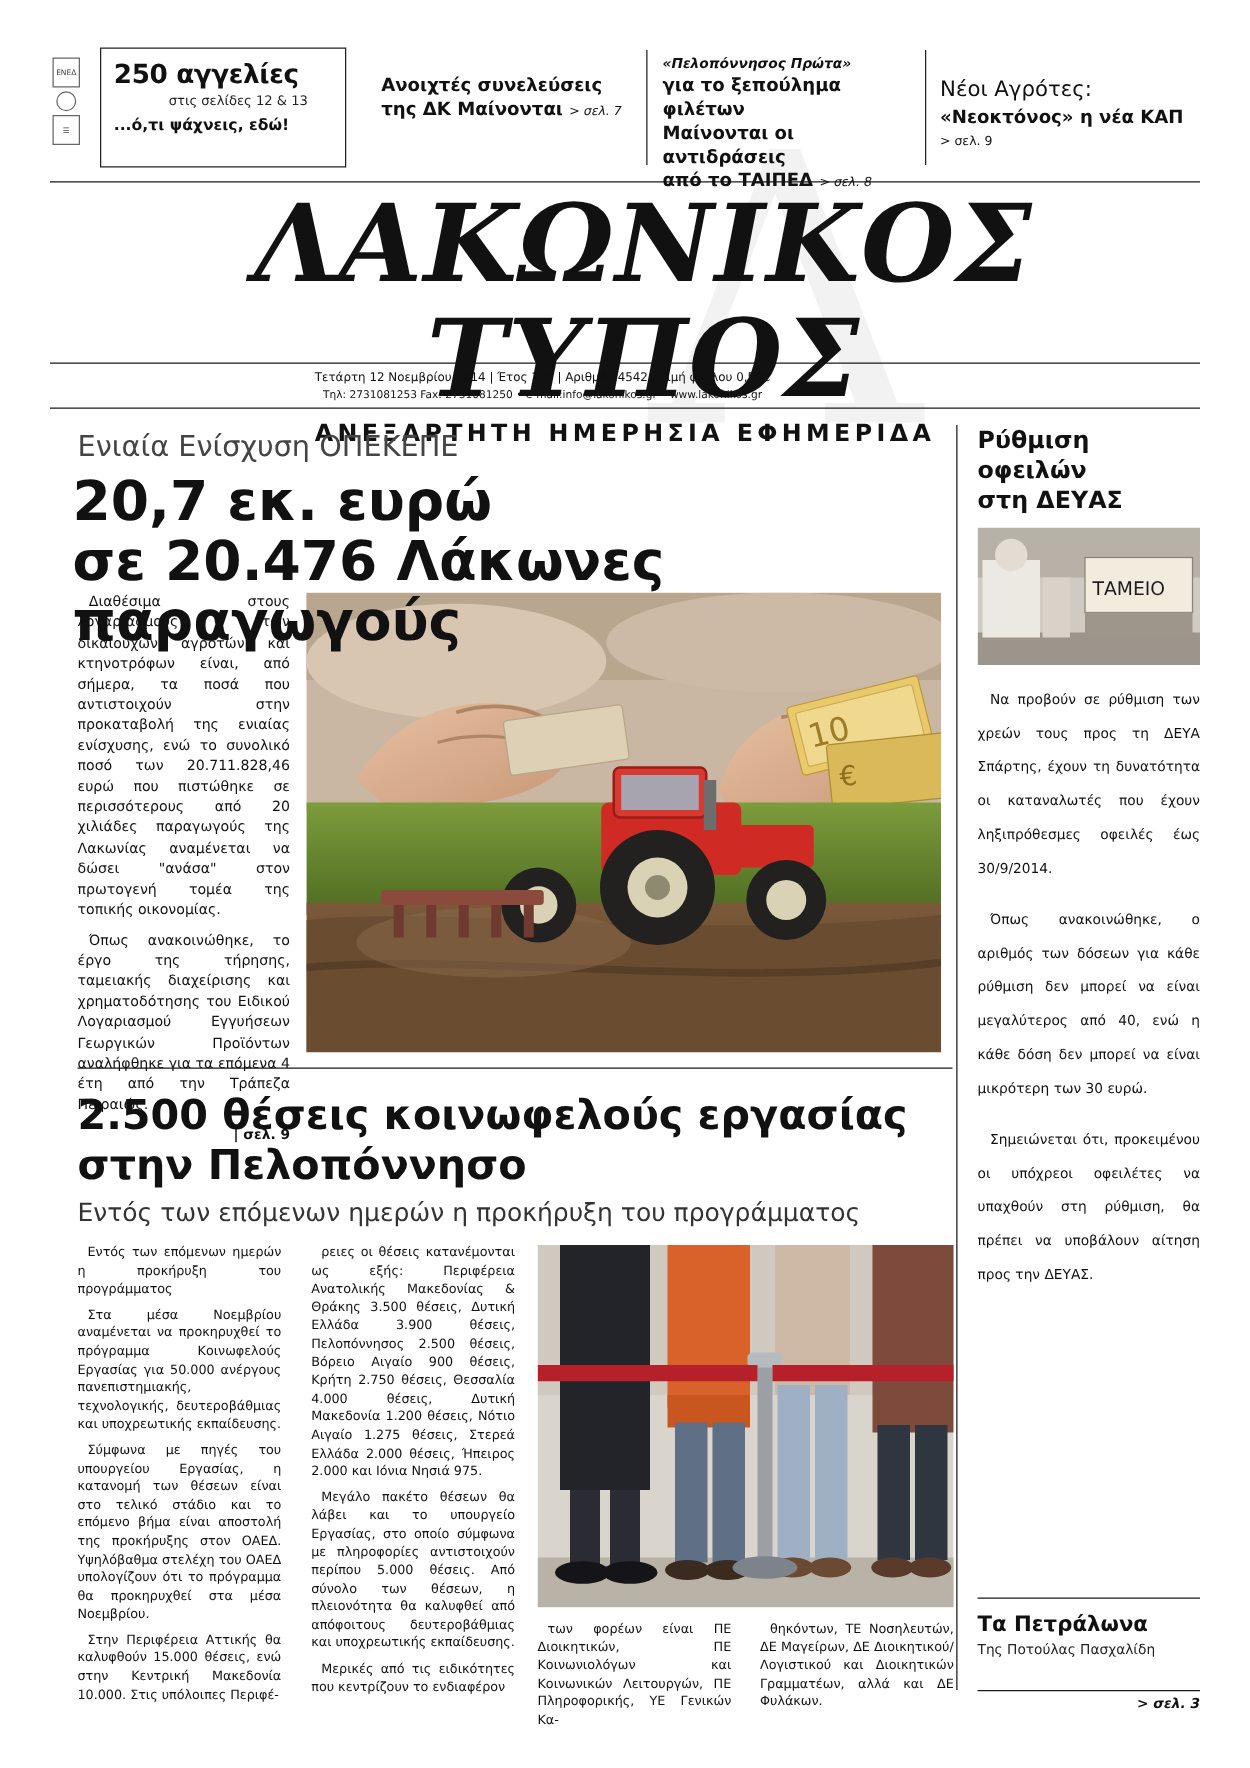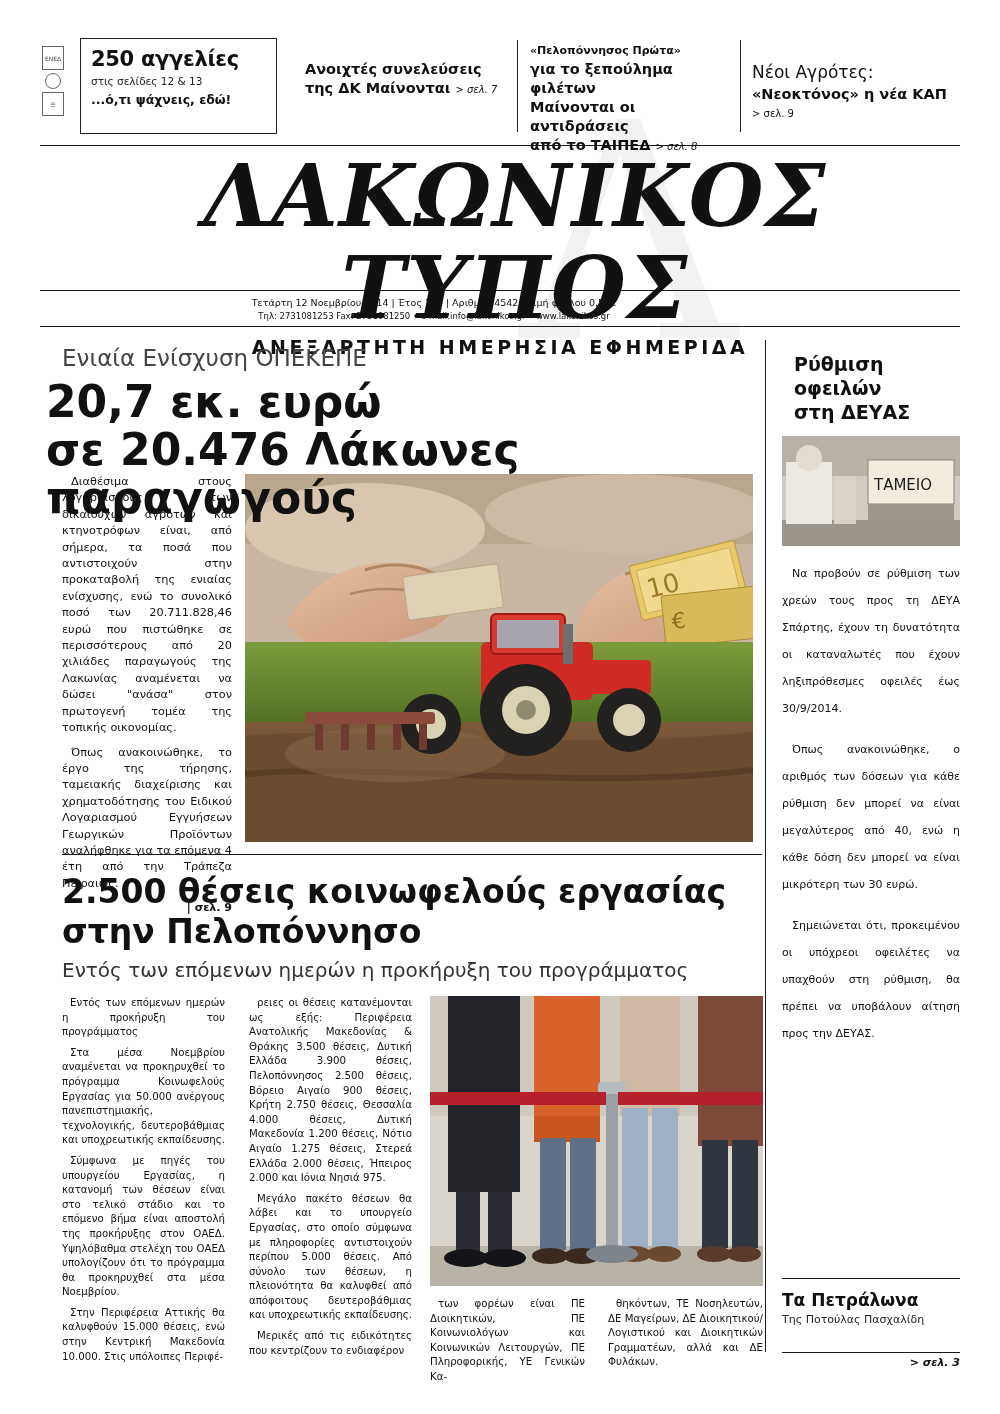--- a/index.html
+++ b/index.html
@@ -23,47 +23,47 @@
   
   .topstrip{position:absolute;left:40px;top:34px;width:920px;height:105px;z-index:2;}
   .logo-stack{position:absolute;left:0px;top:12px;width:26px;height:82px;
     display:flex;flex-direction:column;gap:3px;align-items:center;}
   .logo-box{width:22px;height:24px;border:1px solid #666;display:flex;align-items:center;justify-content:center;
     font-size:6px;color:#444;box-sizing:border-box;}
   .logo-circle{width:14px;height:14px;border:1px solid #666;border-radius:50%;}
 
   .teaser-box{position:absolute;left:40px;top:4px;width:197px;height:96px;border:1px solid #222;box-sizing:border-box;padding:8px 10px;}
   .teaser-box .t1{font-size:21px;font-weight:bold;letter-spacing:-.3px;}
-  .teaser-box .t2{font-size:10.5px;margin-top:4px;color:#222;}
+  .teaser-box .t2{font-size:10.5px;margin-top:4px;color:#222;margin-left:44px;}
   .teaser-box .t3{font-size:12.5px;font-weight:bold;margin-top:5px;}
 
   .teaser-col{position:absolute;top:10px;}
   .teaser-col .line{font-size:14.5px;font-weight:bold;line-height:19px;}
-  .teaser-col .kicker{font-size:11px;font-weight:bold;margin-bottom:3px;}
+  .teaser-col .kicker{font-size:11px;font-style:italic;font-weight:bold;margin-bottom:3px;}
   .teaser-col .ref{font-size:10px;font-weight:normal;font-style:italic;}
   .tc1{left:265px;width:195px;top:26px;}
   .tc2{left:490px;width:205px;top:10px;}
   .tc3{left:712px;width:210px;top:28px;}
   .tc3 .small{font-size:17px;font-weight:normal;margin-bottom:3px;}
   .vline{position:absolute;top:6px;width:1px;height:92px;background:#222;}
   .masthead{position:absolute;left:0;top:150px;width:1000px;text-align:center;z-index:2;}
   .masthead h1{
     margin:0;font-family:"DejaVu Serif", serif;font-weight:bold;font-style:italic;
     font-size:86px;letter-spacing:1px;color:#111;line-height:92px;padding-left:30px;
   }
   .masthead .sub{
     margin-top:2px;font-size:19px;letter-spacing:3.5px;font-weight:bold;color:#111;
     font-family:"DejaVu Sans", sans-serif;
   }
   .infoline{position:absolute;left:0;top:297px;width:868px;text-align:center;font-size:9.5px;color:#111;z-index:2;}
   .infoline .l2{margin-top:3px;font-size:8.5px;}
 
   
   .lead-kicker{position:absolute;left:62px;top:345px;font-size:23px;color:#444;z-index:2;}
-  .lead-h1{position:absolute;left:46px;top:378px;width:690px;font-size:44px;font-weight:bold;line-height:48px;color:#111;z-index:2;}
+  .lead-h1{position:absolute;left:58px;top:378px;width:690px;font-size:44px;font-weight:bold;line-height:48px;color:#111;z-index:2;}
 
   .lead-col{position:absolute;left:62px;top:474px;width:170px;font-size:11.3px;line-height:16.4px;text-align:justify;color:#111;z-index:2;}
   .lead-col p{margin:0 0 8px 0;text-indent:9px;}
   .lead-col .seal{text-align:right;font-weight:bold;font-size:11px;}
 
   .lead-photo{position:absolute;left:245px;top:474px;width:508px;height:368px;overflow:hidden;z-index:1;}
 
   .mid-h1{position:absolute;left:62px;top:872px;width:700px;font-size:33px;font-weight:bold;line-height:40px;z-index:2;}
   .mid-sub{position:absolute;left:62px;top:958px;width:700px;font-size:20px;color:#333;z-index:2;}
 
@@ -72,21 +72,21 @@
   .col p{margin:0 0 6px 0;text-indent:8px;}
   .col.c2{margin-left:24px;}
 
   .mid-photo{position:absolute;left:430px;top:996px;width:333px;height:290px;overflow:hidden;z-index:1;}
   .cols-bottom{position:absolute;left:430px;top:1297px;width:333px;z-index:2;}
   .cols-bottom .col{width:155px;}
   .cols-bottom .col.c2{margin-left:23px;}
 
   
   .rail{position:absolute;left:782px;top:340px;width:178px;z-index:2;}
-  .rail h2{margin:12px;font-size:19px;font-weight:bold;line-height:24px;color:#111;}
+  .rail h2{margin:0;font-size:19px;font-weight:bold;line-height:24px;color:#111;}
   .rail-photo{margin-top:10px;width:178px;height:110px;overflow:hidden;position:relative;}
   .rail p{font-size:11px;line-height:27px;text-align:justify;margin:14px 0 0 0;text-indent:10px;color:#111;}
   .rail-foot{position:absolute;left:782px;top:1290px;width:178px;z-index:2;}
   .rail-foot .ttl{font-size:17px;font-weight:bold;}
   .rail-foot .by{font-size:11px;margin-top:3px;color:#222;}
   .rail-foot .ref{margin-top:30px;font-size:11px;font-style:italic;text-align:right;font-weight:bold;}
 
   .vrule{position:absolute;width:1px;background:#1a1a1a;}
   .hrule{position:absolute;height:1px;background:#1a1a1a;}
 

